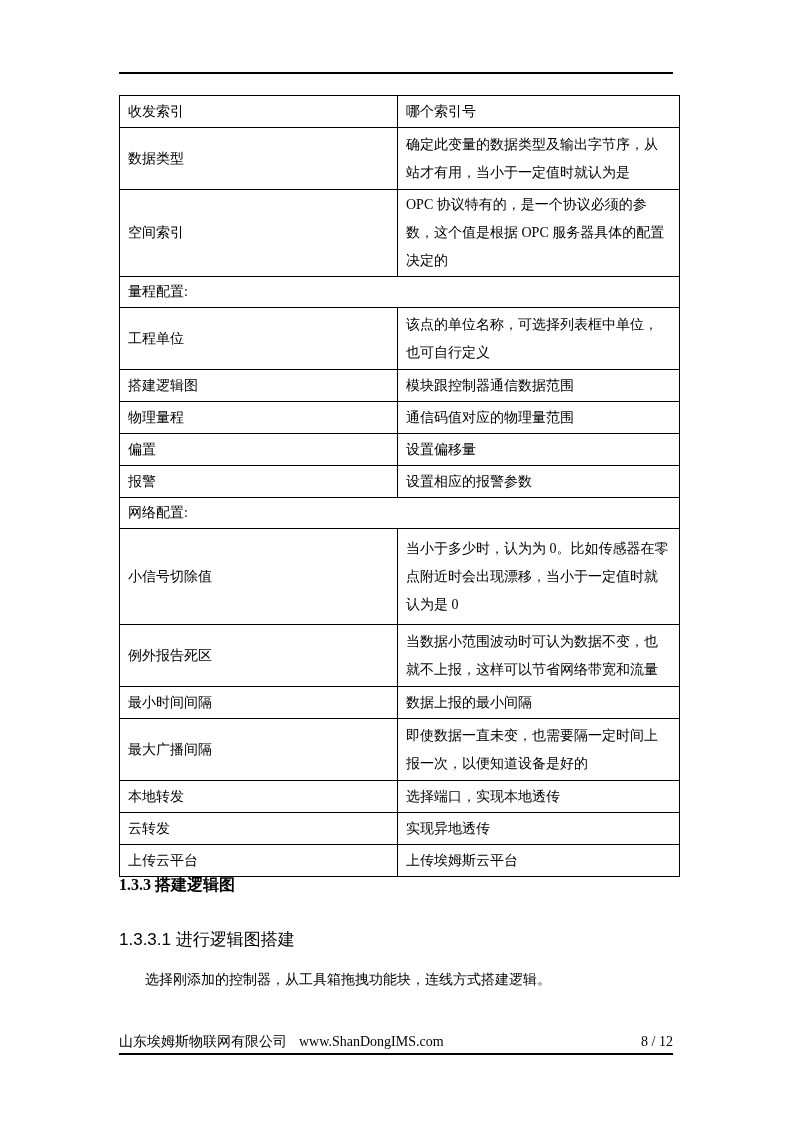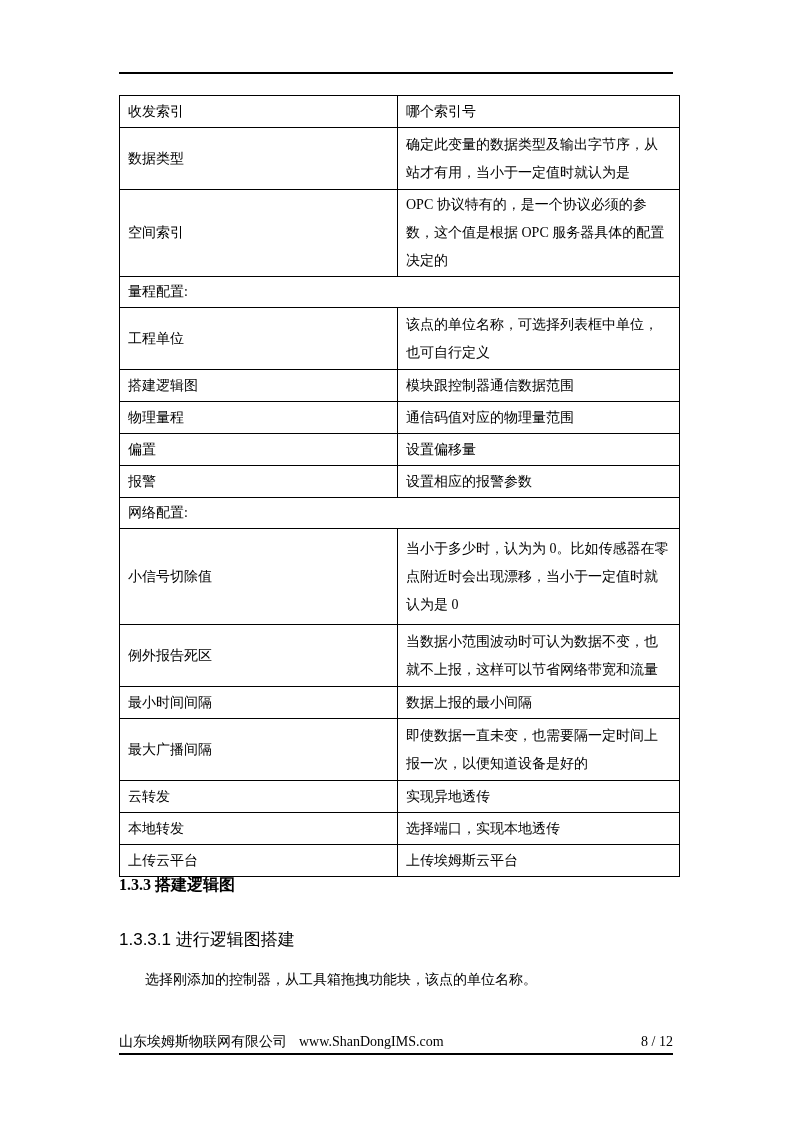--- a/index.html
+++ b/index.html
@@ -141,39 +141,39 @@
       </tr>
       <tr class="row-1">
         <td class="c1">最小时间间隔</td>
         <td class="c2">数据上报的最小间隔</td>
       </tr>
       <tr class="row-2">
         <td class="c1">最大广播间隔</td>
         <td class="c2">即使数据一直未变，也需要隔一定时间上报一次，以便知道设备是好的</td>
       </tr>
       <tr class="row-1">
+        <td class="c1">本地转发</td>
+        <td class="c2">选择端口，实现本地透传</td>
+      </tr>
+      <tr class="row-1">
         <td class="c1">云转发</td>
         <td class="c2">实现异地透传</td>
-      </tr>
-      <tr class="row-1">
-        <td class="c1">本地转发</td>
-        <td class="c2">选择端口，实现本地透传</td>
       </tr>
       <tr class="row-1">
         <td class="c1">上传云平台</td>
         <td class="c2">上传埃姆斯云平台</td>
       </tr>
     </tbody>
   </table>
 
   <h2 class="h-sec">1.3.3 搭建逻辑图</h2>
 
   <h3 class="h-sub">1.3.3.1 进行逻辑图搭建</h3>
 
-  <p class="body-par">选择刚添加的控制器，从工具箱拖拽功能块，该点的单位名称。</p>
+  <p class="body-par">选择刚添加的控制器，从工具箱拖拽功能块，连线方式搭建逻辑。</p>
 
   <div class="footer">
     <span class="company">山东埃姆斯物联网有限公司</span>
     <span class="website">www.ShanDongIMS.com</span>
     <span class="pagenum">8 / 12</span>
   </div>
 
   <div class="footer-rule"></div>
 
 </div>

